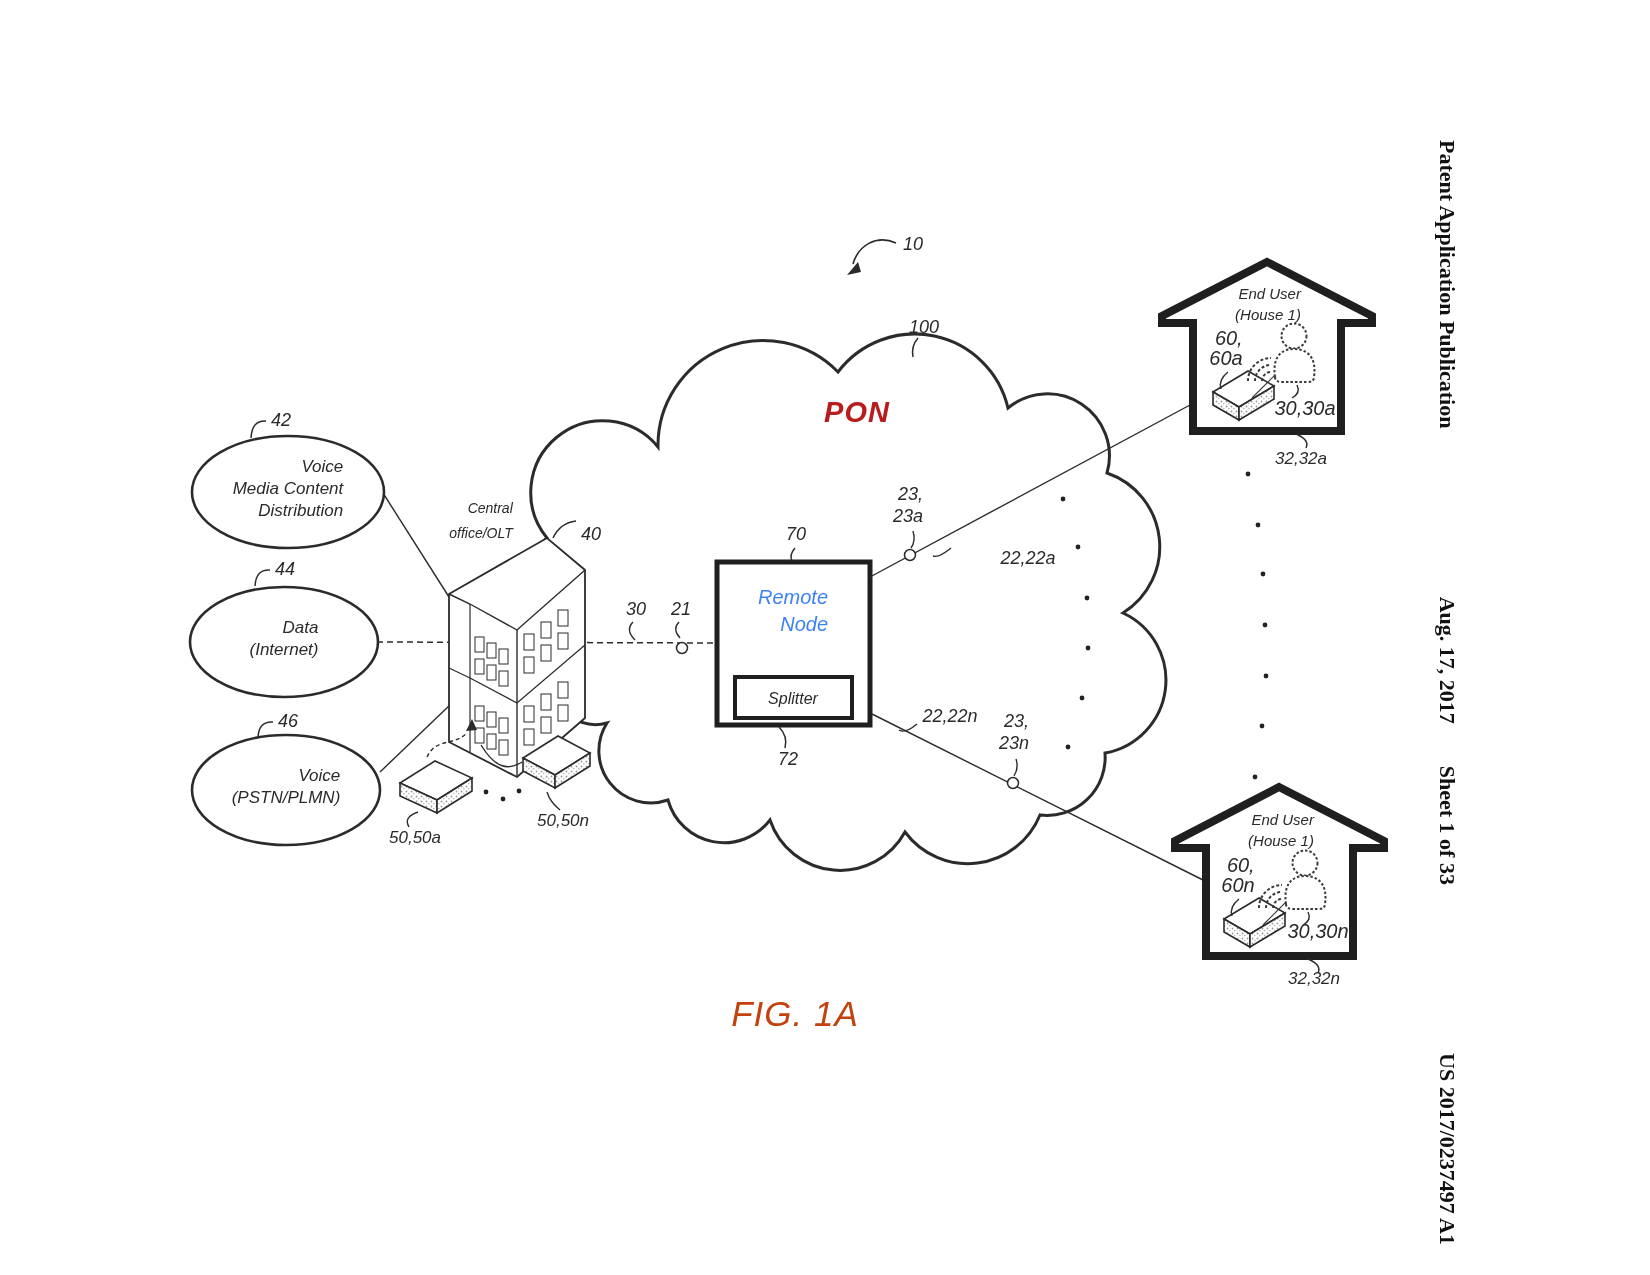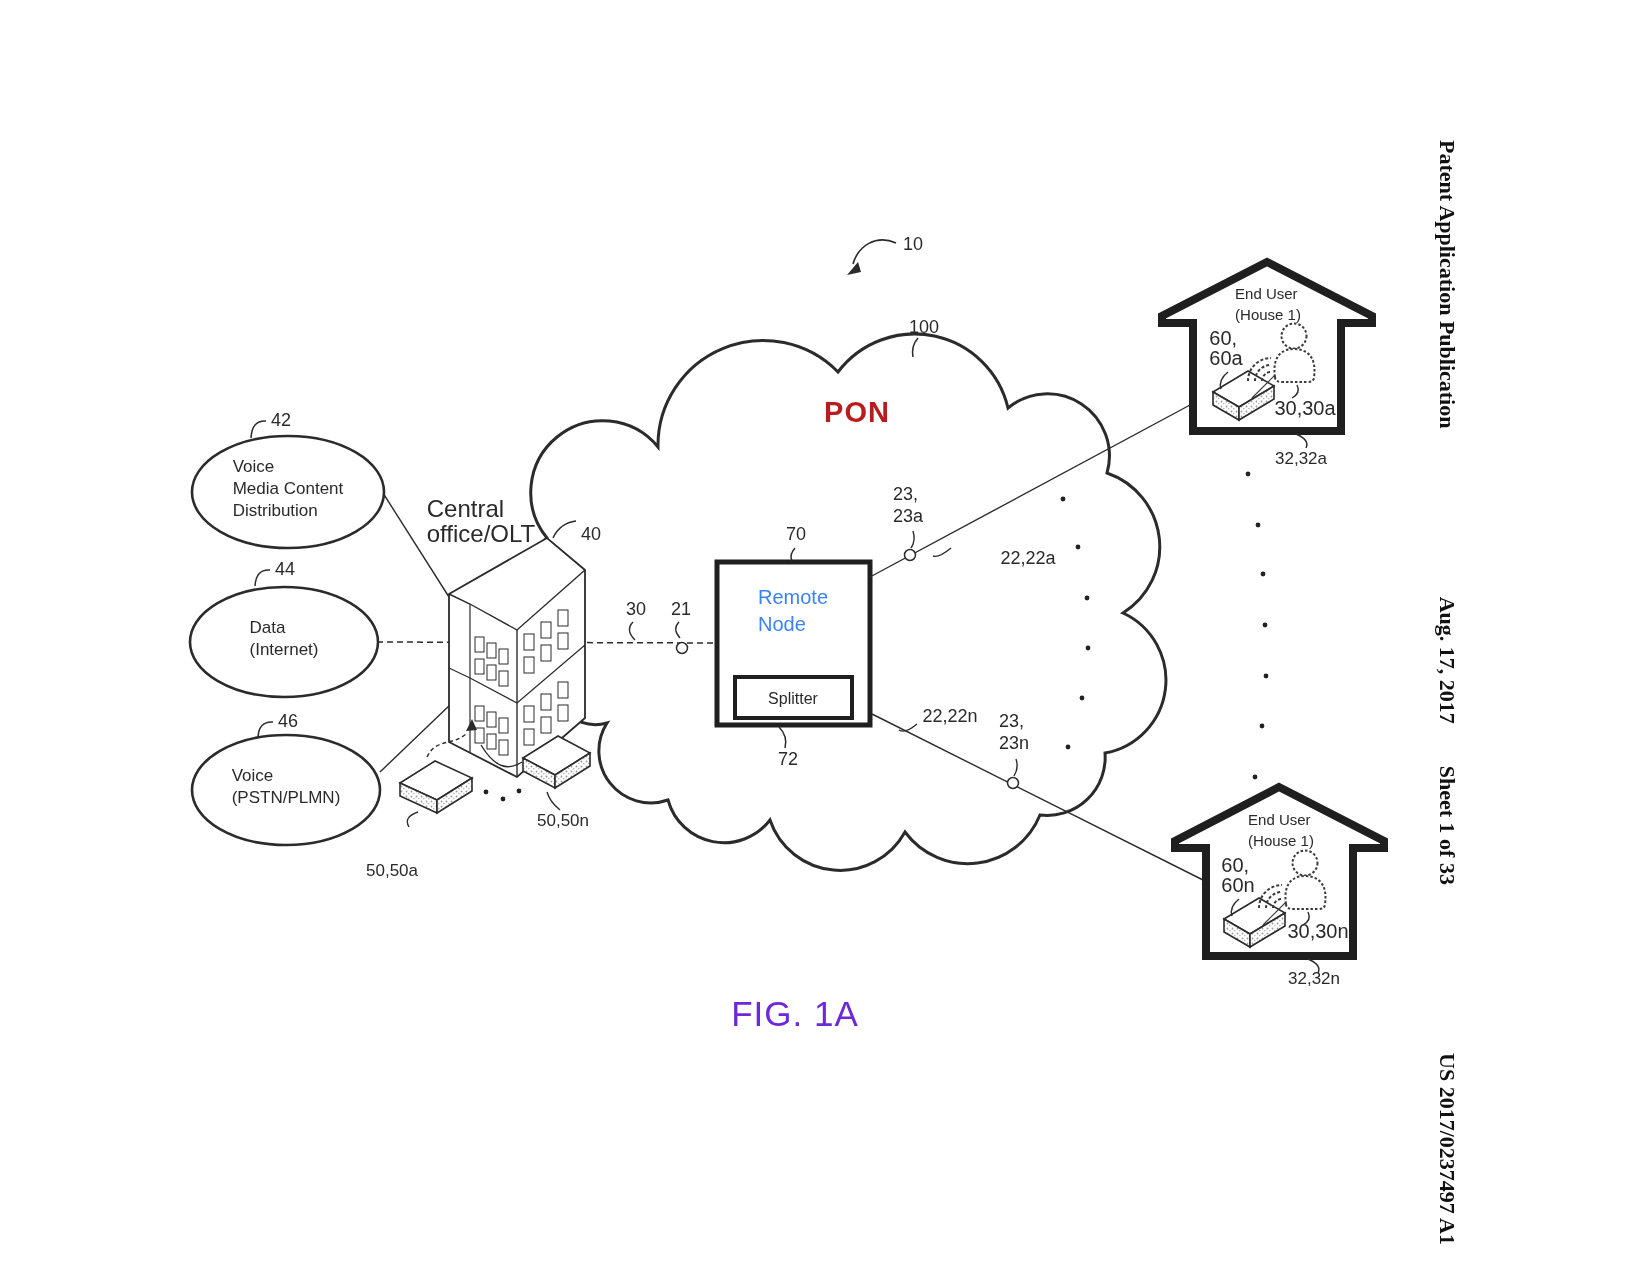--- a/index.html
+++ b/index.html
@@ -1,31 +1,31 @@
 <!DOCTYPE html>
 <html><head>
 <meta charset="utf-8">
 <style>
   html,body{margin:0;padding:0;background:#ffffff;}
   .sheet{
     position:relative;width:1650px;height:1275px;background:#ffffff;
     font-family:"Liberation Sans","DejaVu Sans",sans-serif;color:#1d1d1d;overflow:hidden;
   }
   svg.art{position:absolute;left:0;top:0;}
-  .lbl{position:absolute;transform:translateX(-50%);text-align:left;white-space:nowrap;
-       font-size:17px;line-height:22px;color:#2a2a2a;}
+  .lbl{position:absolute;transform:translateX(-50%);text-align:right;white-space:nowrap;
+       font-size:17px;line-height:22px;color:#2a2a2a;font-style:italic;}
   .lbl span{display:block;}
   .ref{font-size:18px;}
   .small{font-size:15px;line-height:21px;}
   .tiny{font-size:20px;line-height:20px;}
-  .co-label{font-size:24px;line-height:25px;}
+  .co-label{font-size:14px;line-height:25px;}
   .rn-label{font-size:20px;line-height:27px;color:#3b82f6;}
   .splitter-label{font-size:16px;}
   .pon{font-size:29px;font-weight:bold;letter-spacing:1px;color:#b91c1c;}
-  .fig{font-size:35px;letter-spacing:1px;color:#6d28d9;font-weight:500;}
+  .fig{font-size:35px;letter-spacing:1px;color:#c2410c;font-weight:500;}
   .patent-header{
     position:absolute;left:1460px;top:140px;width:1105px;height:28px;
     transform:rotate(90deg);transform-origin:0 0;
     display:flex;justify-content:space-between;align-items:flex-start;
     font-family:"Liberation Serif","DejaVu Serif",serif;font-weight:bold;font-size:22px;color:#111;
     white-space:nowrap;
   }
   .patent-header .mid{display:flex;gap:42px;}
 </style>
 </head>
@@ -240,21 +240,21 @@
   <div class="lbl" style="left:286px;top:765px;">
     <span>Voice</span>
     <span>(PSTN/PLMN)</span>
   </div>
 
   <div class="lbl co-label" style="left:481px;top:496px;">
     <span>Central</span>
     <span>office/OLT</span>
   </div>
   <div class="lbl ref" style="left:591px;top:504px;margin-top:19px;">40</div>
-  <div class="lbl" style="left:392px;top:827px;margin-top:33px;">50,50a</div>
+  <div class="lbl" style="left:415px;top:827px;">50,50a</div>
   <div class="lbl" style="left:563px;top:810px;">50,50n</div>
 
   <div class="lbl ref" style="left:636px;top:598px;">30</div>
   <div class="lbl ref" style="left:681px;top:598px;">21</div>
 
   <div class="lbl ref" style="left:796px;top:523px;">70</div>
   <div class="lbl rn-label" style="left:793px;top:584px;">
     <span>Remote</span>
     <span>Node</span>
   </div>

